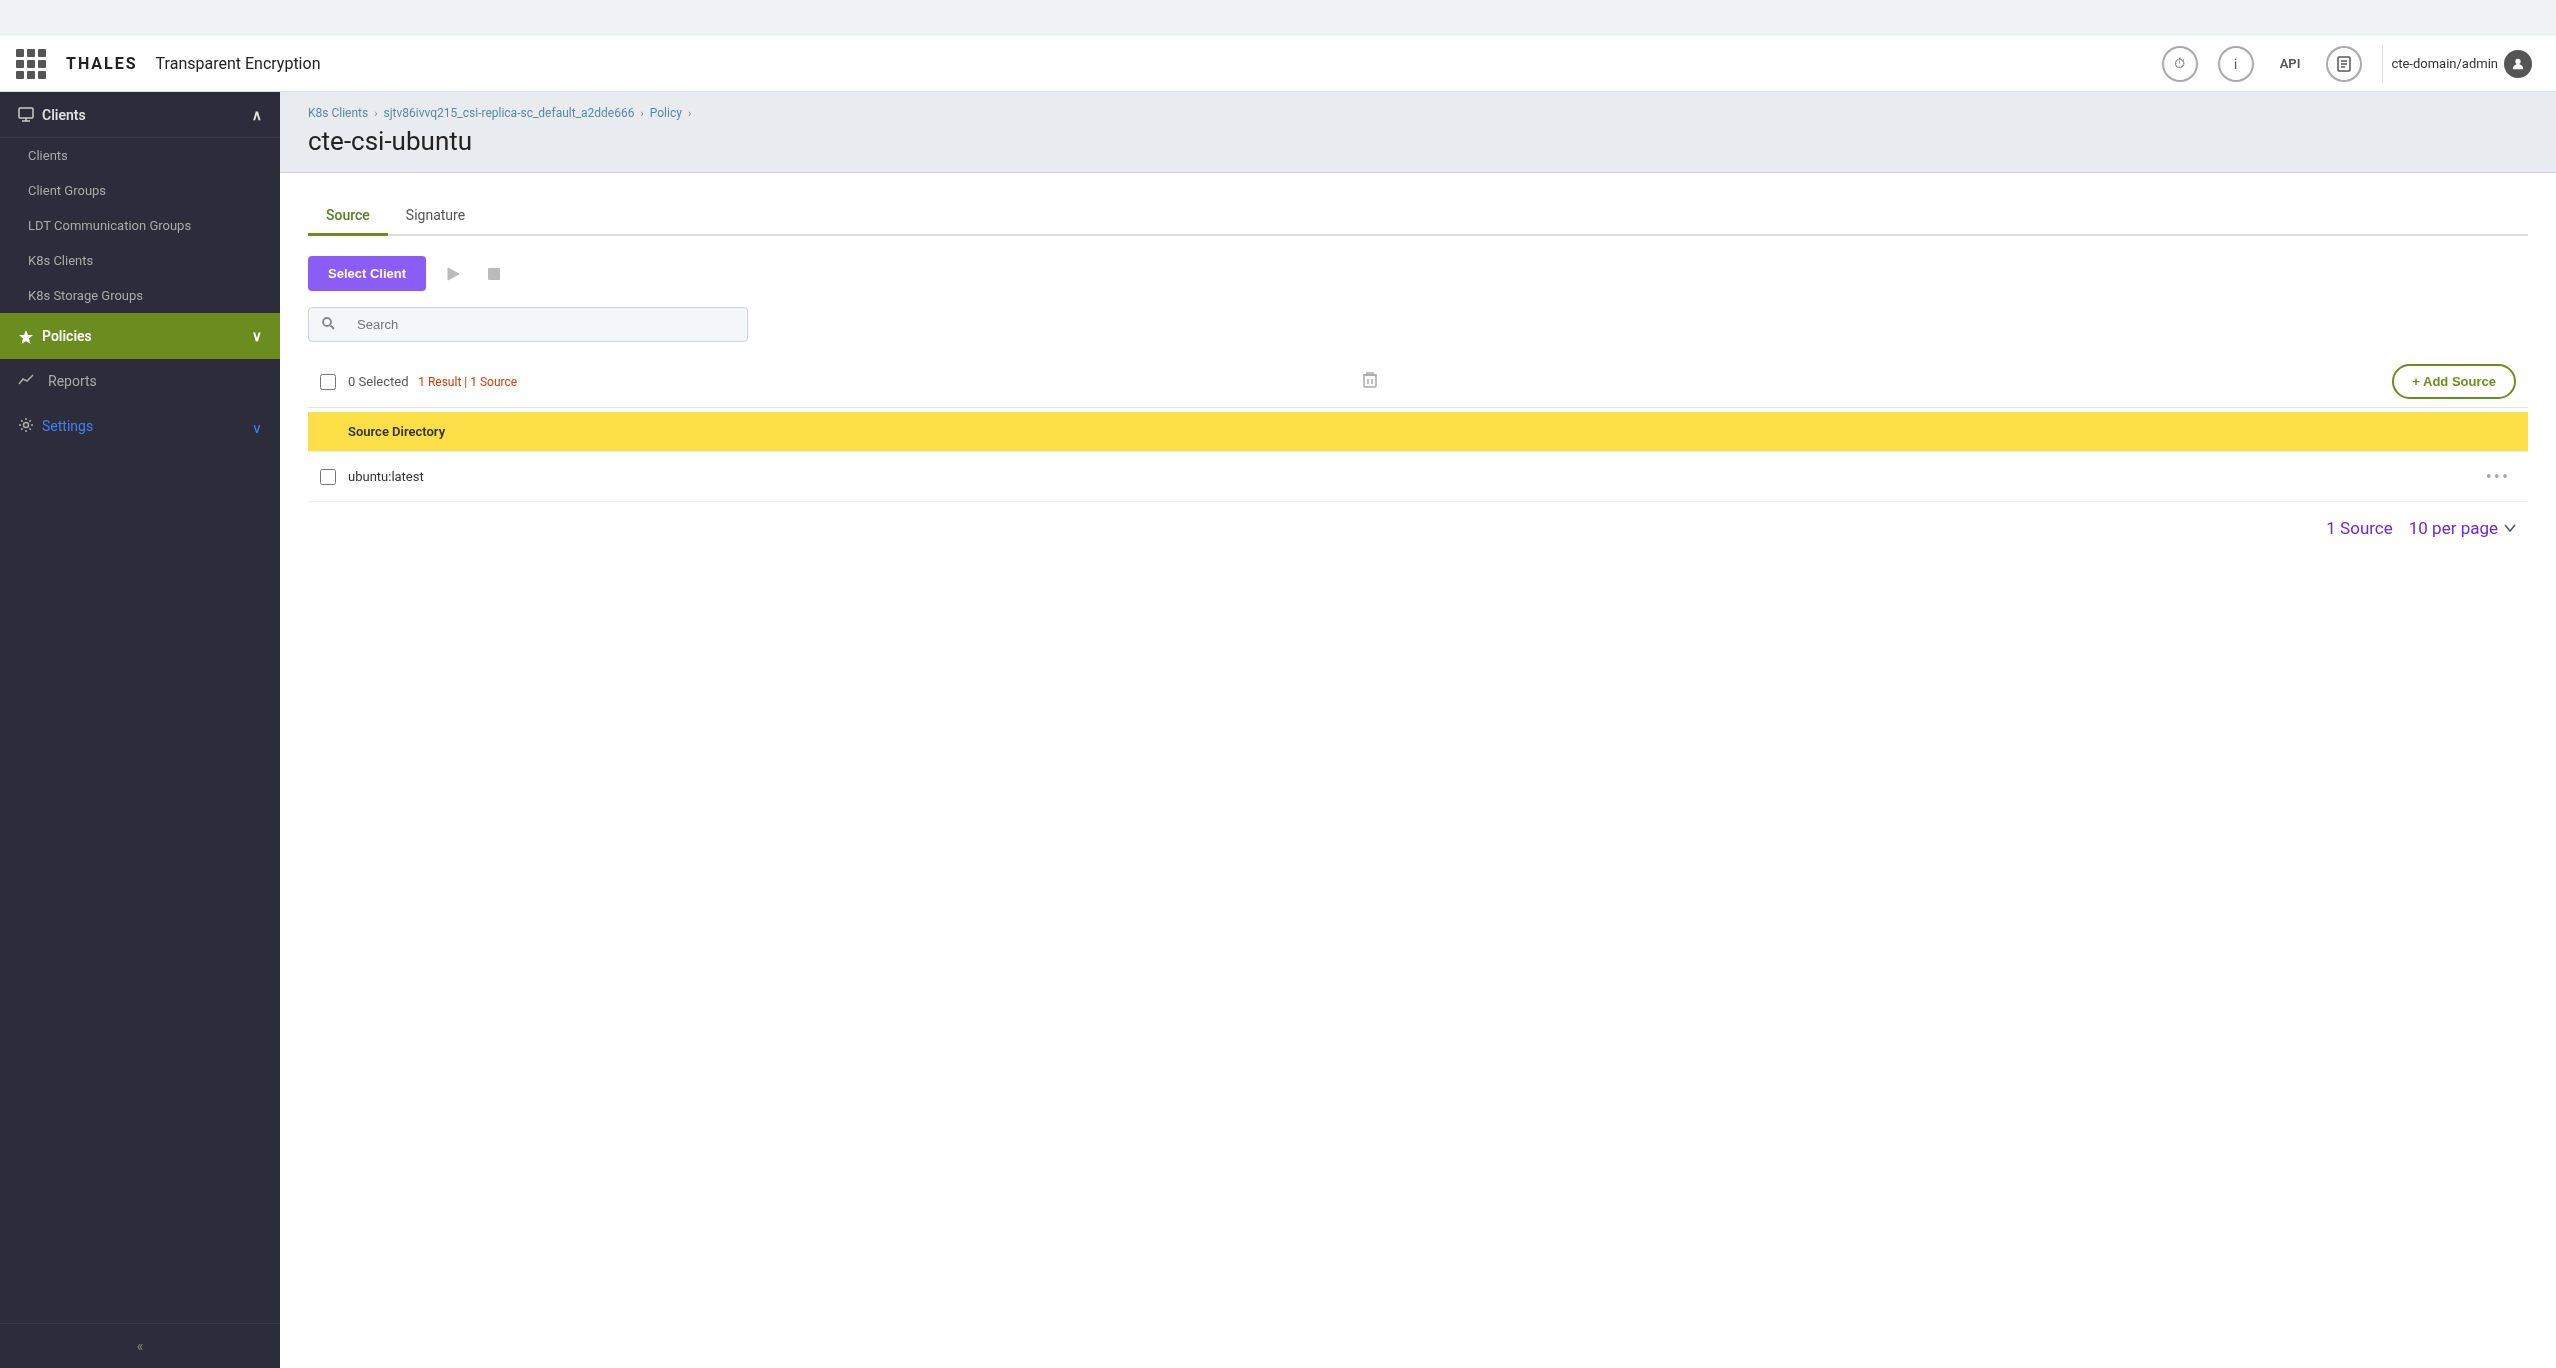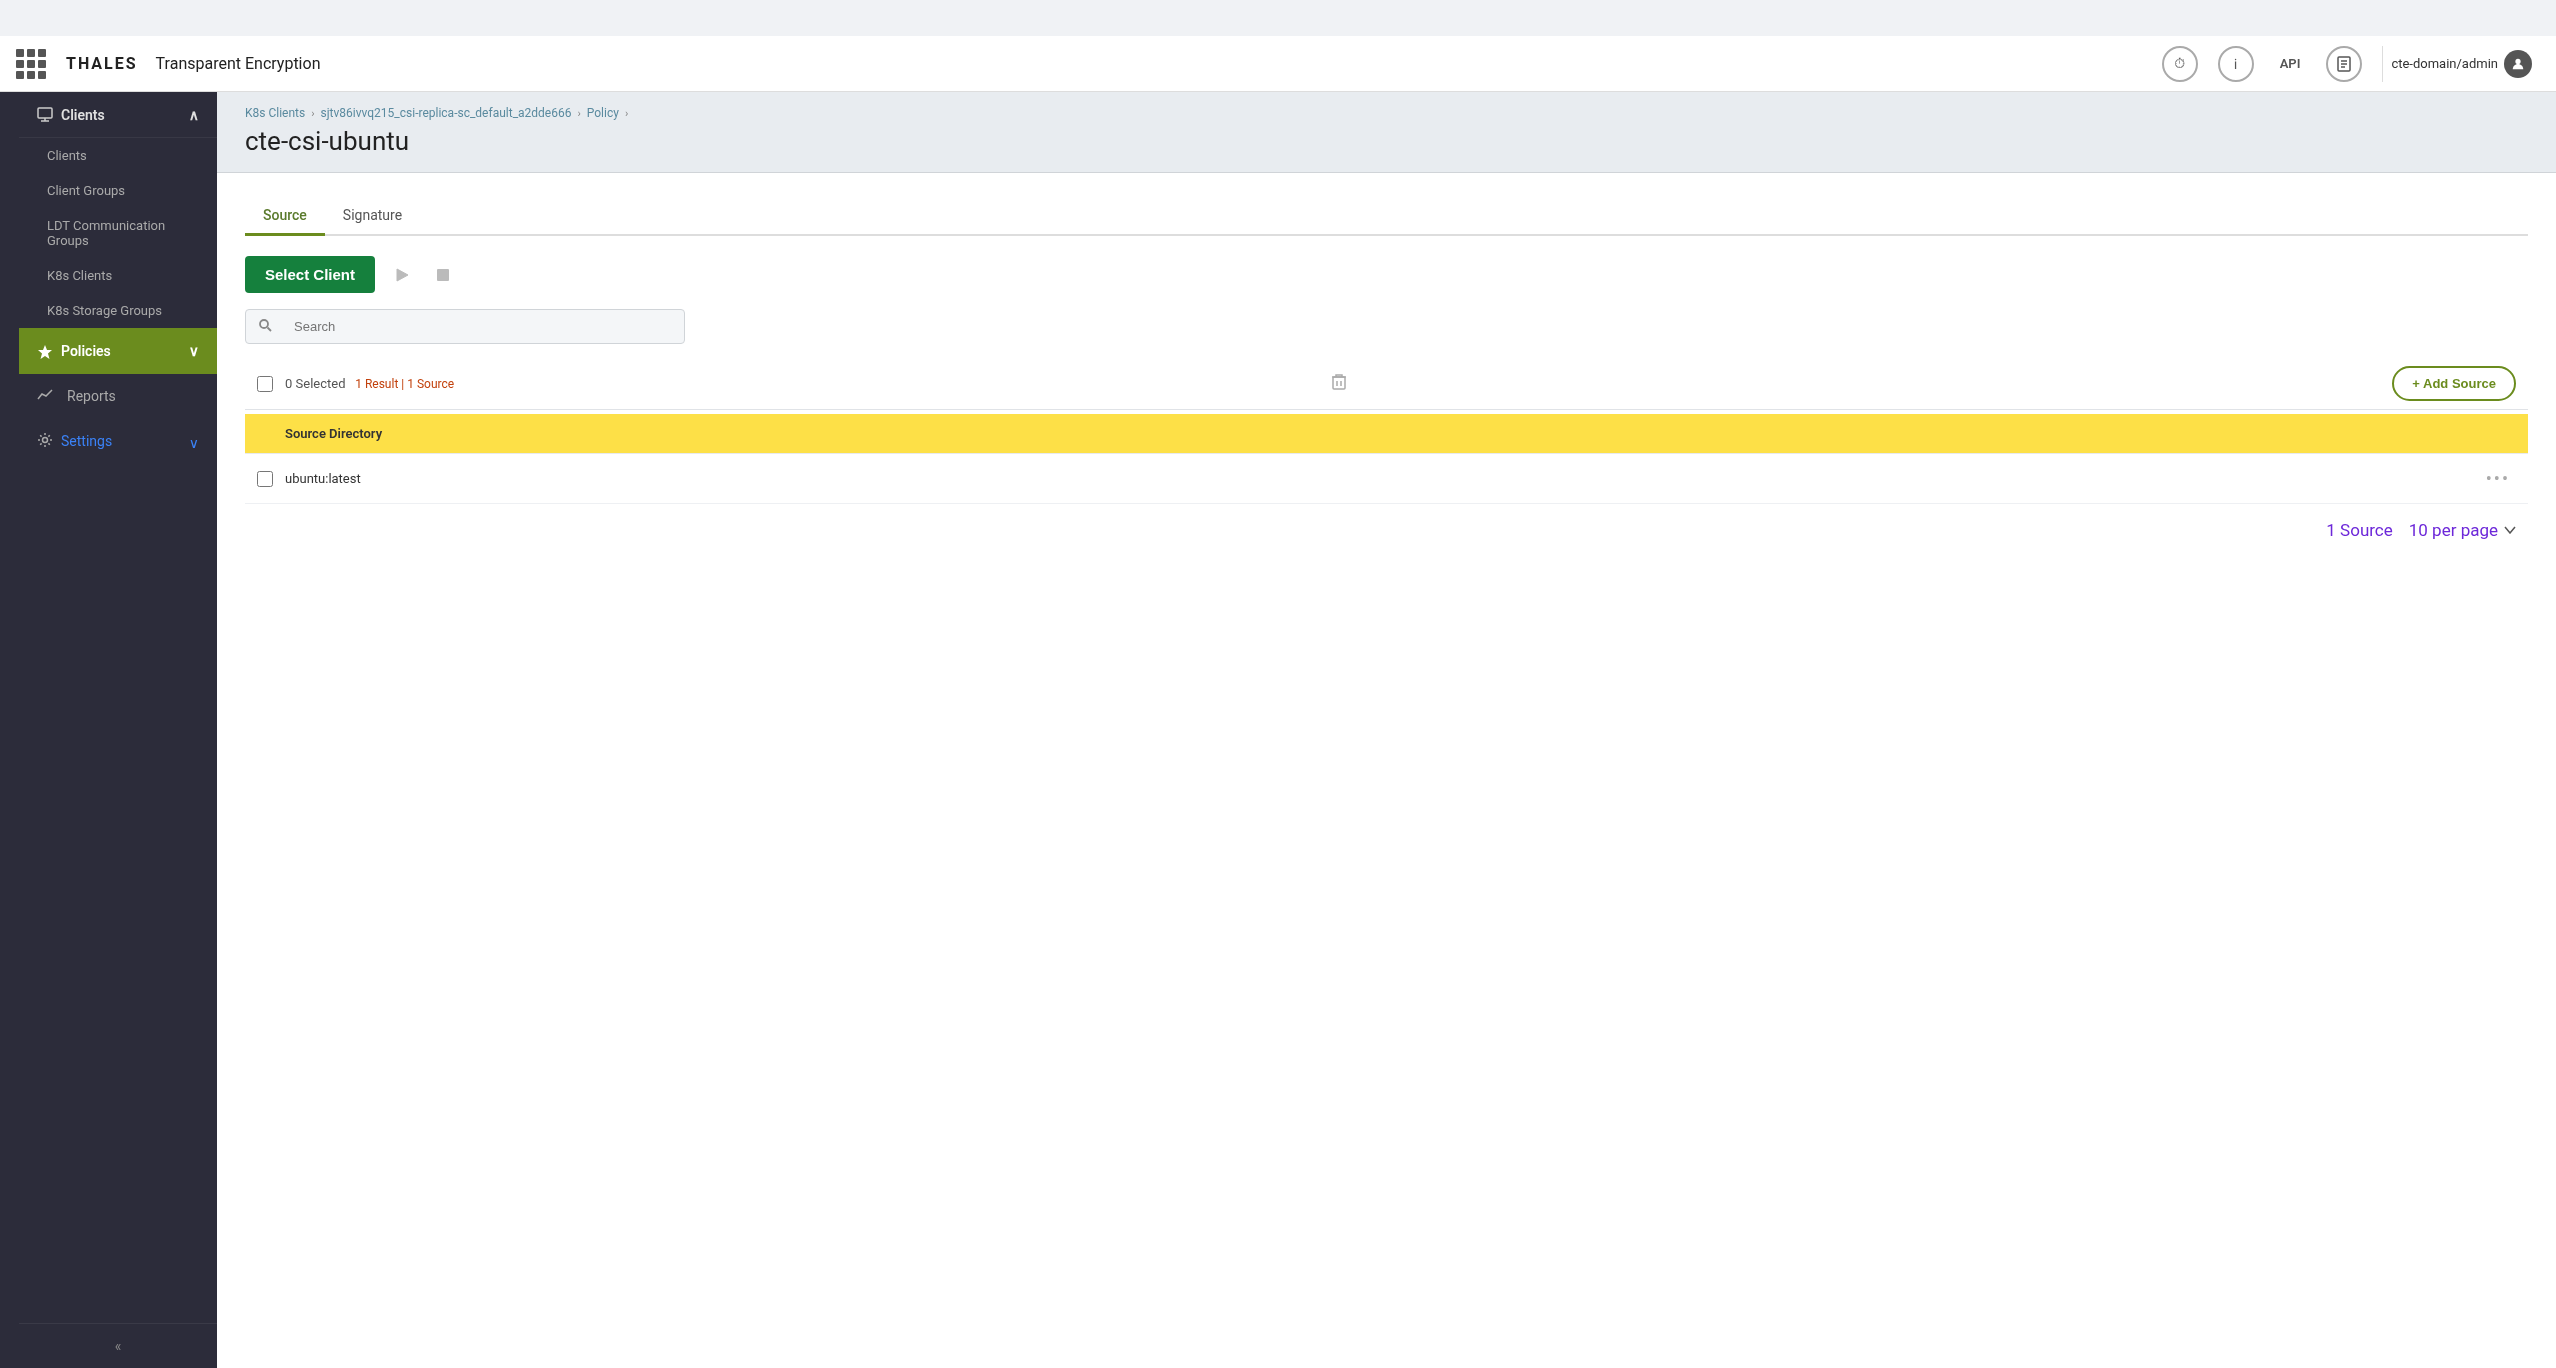--- a/index.html
+++ b/index.html
@@ -18,21 +18,21 @@
     .top-nav-right { display: flex; align-items: center; gap: 20px; }
     .nav-icon-btn { width: 36px; height: 36px; border-radius: 50%; border: 2px solid #aaa; display: flex; align-items: center; justify-content: center; cursor: pointer; color: #555; font-size: 14px; }
     .api-btn { font-size: 13px; font-weight: 600; color: #555; cursor: pointer; padding: 4px 6px; }
     .user-btn { display: flex; align-items: center; gap: 6px; font-size: 13px; color: #333; cursor: pointer; padding: 4px 8px; border-left: 1px solid #ddd; }
     .user-icon-circle { width: 28px; height: 28px; background: #555; border-radius: 50%; display: flex; align-items: center; justify-content: center; color: #fff; font-size: 13px; }
 
     
     .app-body { display: flex; flex: 1; overflow: hidden; }
 
     
-    .sidebar { width: 217px; background: #2c2c3a; color: #ccc; display: flex; flex-direction: column; flex-shrink: 0; overflow-y: auto; padding-left: 19px; }
+    .sidebar { width: 280px; background: #2c2c3a; color: #ccc; display: flex; flex-direction: column; flex-shrink: 0; overflow-y: auto; }
     .sidebar-section { padding: 0; }
     .sidebar-header { display: flex; align-items: center; justify-content: space-between; padding: 14px 18px; cursor: pointer; color: #e0e0e0; font-size: 14px; font-weight: 600; border-bottom: 1px solid rgba(255,255,255,0.06); }
     .sidebar-item { padding: 10px 18px 10px 28px; font-size: 13px; color: #aaa; cursor: pointer; }
     .sidebar-active-section { background: #6b8c1e; color: #fff; display: flex; align-items: center; justify-content: space-between; padding: 14px 18px; font-size: 14px; font-weight: 600; cursor: pointer; }
     .sidebar-bottom { margin-top: auto; padding: 14px 18px; display: flex; align-items: center; justify-content: center; color: #888; cursor: pointer; font-size: 14px; border-top: 1px solid rgba(255,255,255,0.07); }
 
     
     .main-content { flex: 1; display: flex; flex-direction: column; overflow: hidden; background: #f0f2f5; }
 
     
@@ -45,21 +45,21 @@
     
     .content-area { flex: 1; overflow-y: auto; padding: 24px 28px; background: #fff; margin: 0; }
 
     
     .tab-bar { display: flex; border-bottom: 2px solid #ddd; margin-bottom: 20px; }
     .tab { padding: 10px 18px; font-size: 14px; cursor: pointer; color: #555; border-bottom: 3px solid transparent; margin-bottom: -2px; }
     .tab.active { color: #5a7a2c; border-bottom-color: #6b8c1e; font-weight: 500; }
 
     
     .toolbar { display: flex; align-items: center; gap: 12px; margin-bottom: 16px; }
-    .btn-select-client { background: #15803d; color: #fff; border: none; padding: 10px 20px; font-size: 15px; font-weight: 600; border-radius: 4px; cursor: pointer; }
+    .btn-select-client { background: #8b5cf6; color: #fff; border: none; padding: 10px 20px; font-size: 13px; font-weight: 600; border-radius: 4px; cursor: pointer; }
     .btn-icon { background: none; border: none; cursor: pointer; padding: 6px; color: #888; font-size: 18px; display: flex; align-items: center; }
     .play-btn { color: #aaa; font-size: 20px; }
     .stop-btn { color: #aaa; font-size: 18px; }
 
     
     .search-bar { display: flex; align-items: center; background: #f4f6f8; border: 1px solid #d0d4d8; border-radius: 4px; padding: 8px 12px; margin-bottom: 14px; max-width: 440px; }
     .search-bar input { border: none; background: none; outline: none; font-size: 13px; color: #555; flex: 1; margin-left: 14px; }
     .search-icon-c { color: #888; font-size: 14px; margin-right: 8px; }
 
     

